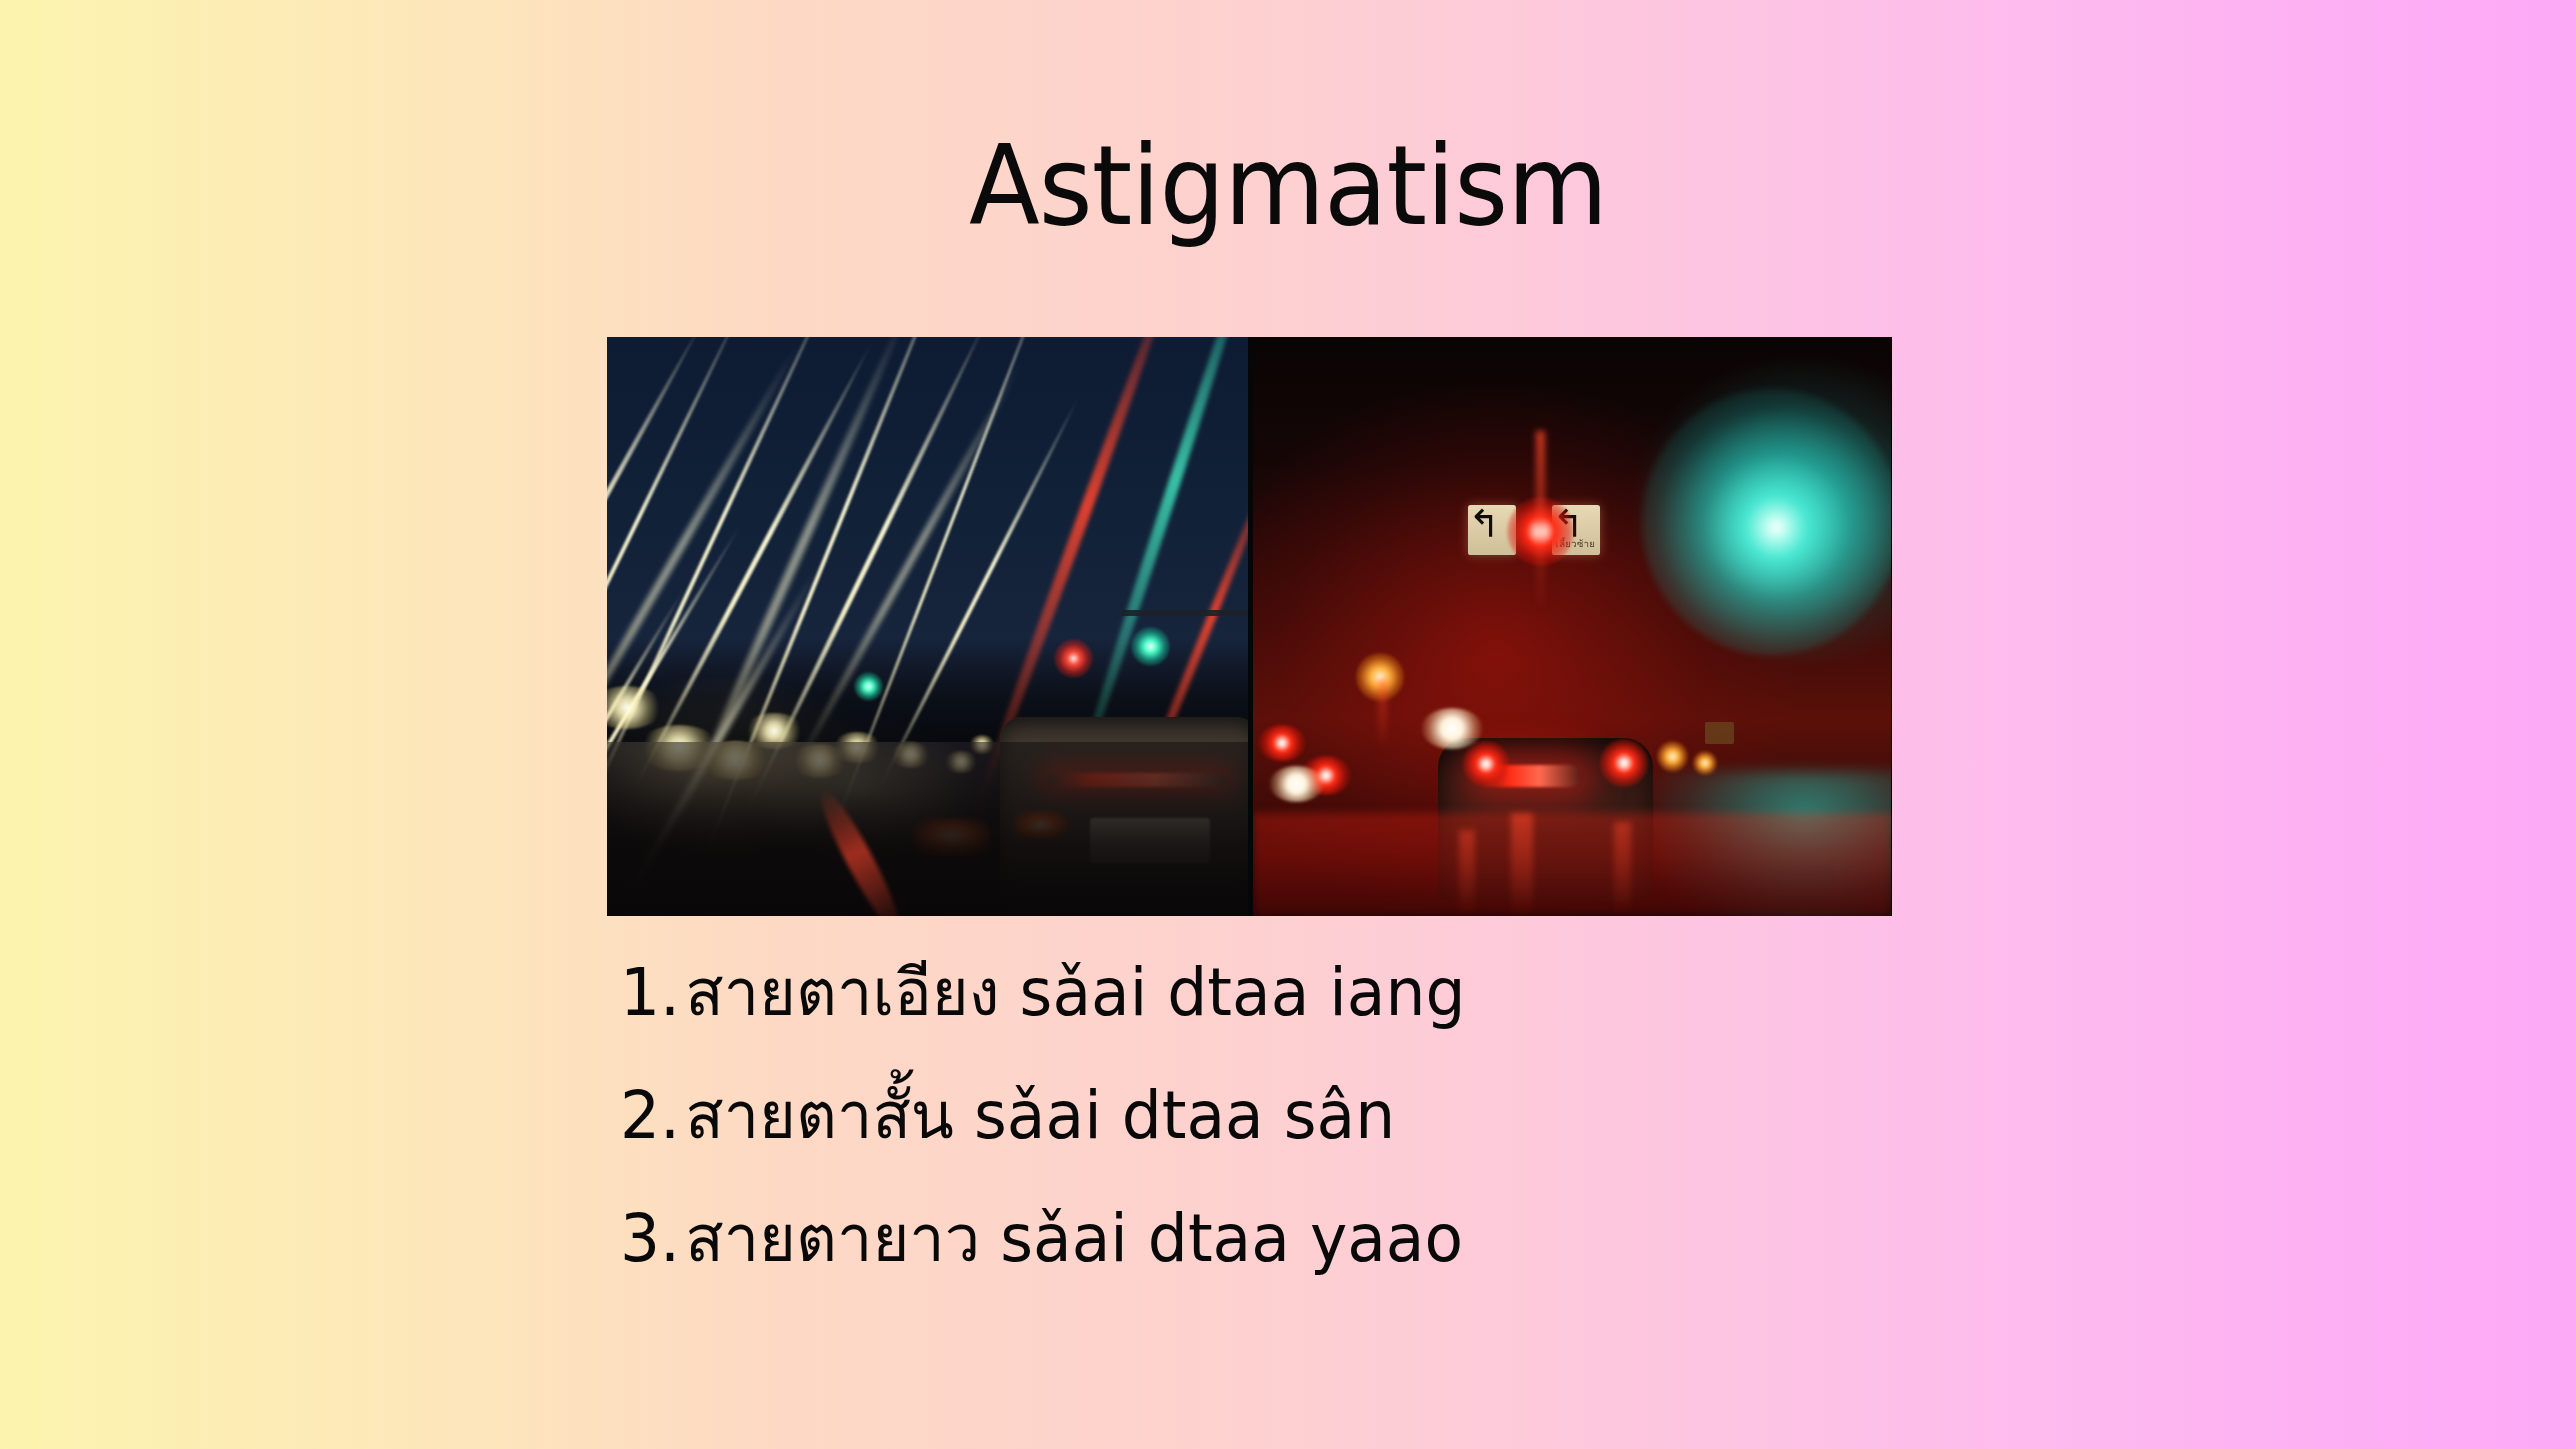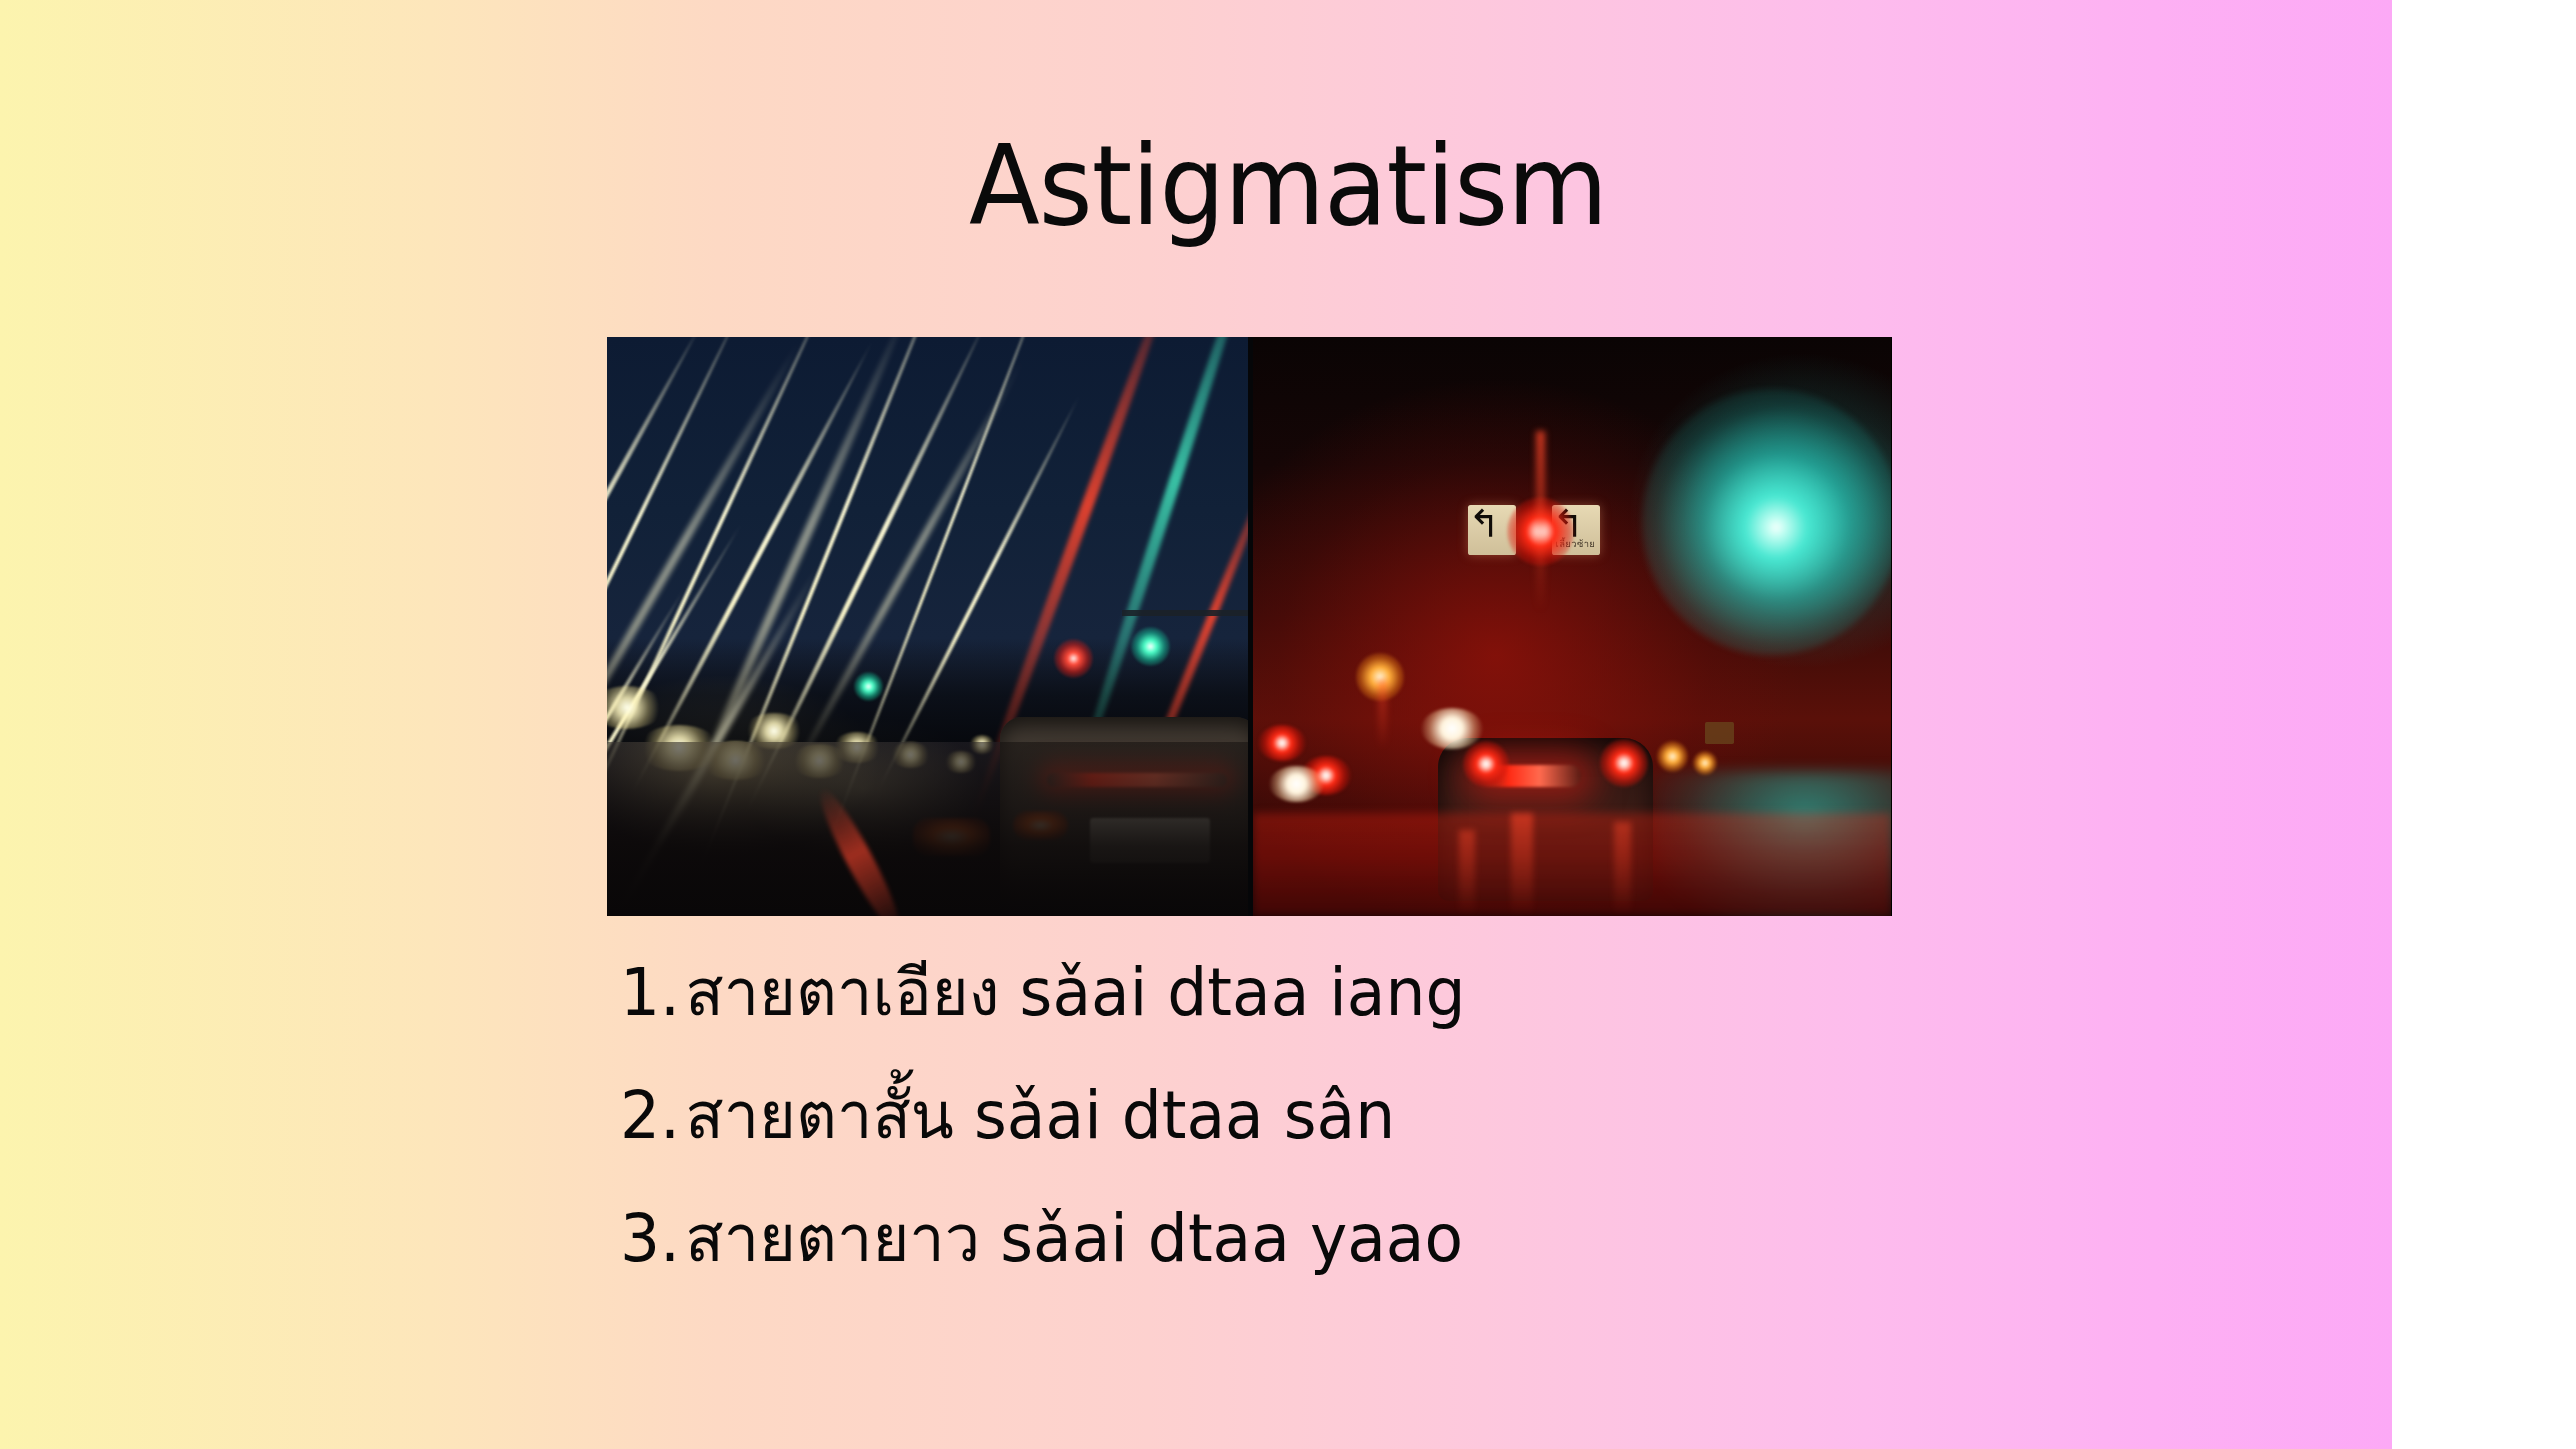--- a/index.html
+++ b/index.html
@@ -1,21 +1,21 @@
 <!DOCTYPE html>
 <html style="font-size:13.7px"><head>
 <meta charset="utf-8">
 <style>
   html,body{margin:0;padding:0;}
   body{
     width:2576px;height:1449px;overflow:hidden;
     font-family:"DejaVu Sans", sans-serif;
   }
   #slide{
-    position:relative;width:2392px;height:1449px;
+    position:relative;width:2576px;height:1449px;
     background:linear-gradient(90deg,
       #fcf4ae 0%,
       #fde6bb 18%,
       #fdd9c4 30%,
       #fdd1cf 48%,
       #fdc8dd 62%,
       #fdbced 78%,
       #fdb0f3 90%,
       #fca9f6 100%);
   }

